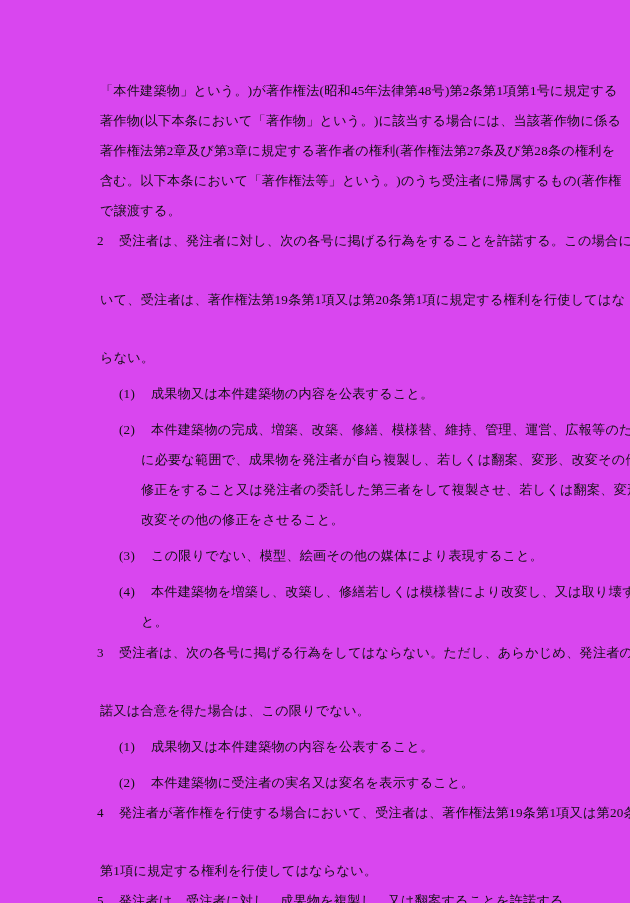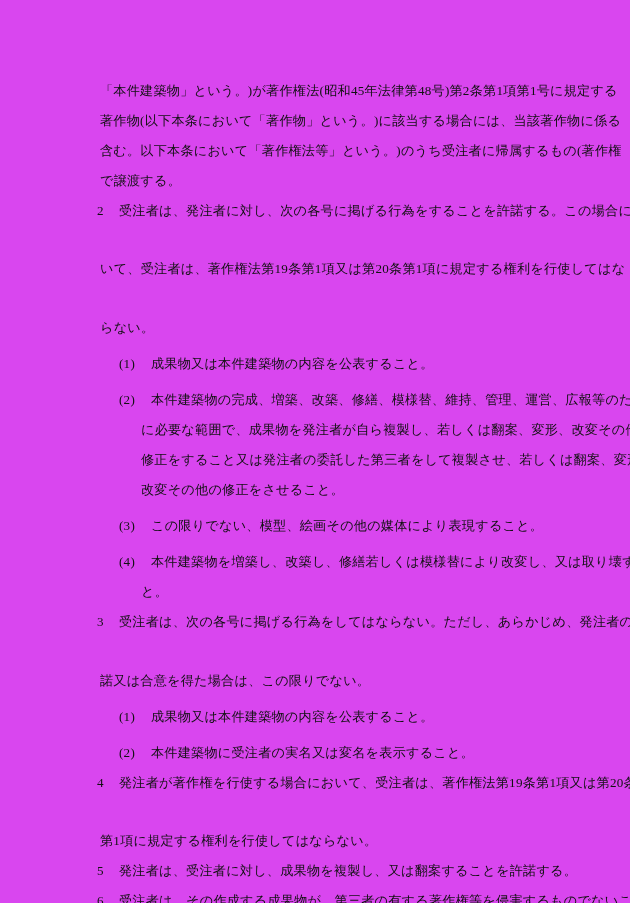--- a/index.html
+++ b/index.html
@@ -52,20 +52,21 @@
   }
   .sub-body      { padding-left: 44px; }
 </style>
 </head>
 <body>
 
 <div class="page">
   <div class="doc-body" id="doc-body">
       <div class="line lv-head"><span>「本件建築物」という。)が著作権法(昭和45年法律第48号)第2条第1項第1号に規定する</span></div>
       <div class="line lv-head"><span>著作物(以下本条において「著作物」という。)に該当する場合には、当該著作物に係る</span></div>
+      <div class="line lv-head"><span>著作権法第2章及び第3章に規定する著作者の権利(著作権法第27条及び第28条の権利を</span></div>
       <div class="line lv-head"><span>含む。以下本条において「著作権法等」という。)のうち受注者に帰属するもの(著作権</span></div>
       <div class="line lv-head"><span>で譲渡する。</span></div>
       <div class="line num-line"><span class="num-marker">2</span><span>受注者は、発注者に対し、次の各号に掲げる行為をすることを許諾する。この場合にお</span></div>
       <div class="line lv-body"><span>いて、受注者は、著作権法第19条第1項又は第20条第1項に規定する権利を行使してはな</span></div>
       <div class="line lv-body"><span>らない。</span></div>
       <div class="line sub-line"><span class="sub-marker">(1)</span><span>成果物又は本件建築物の内容を公表すること。</span></div>
       <div class="line sub-line"><span class="sub-marker">(2)</span><span>本件建築物の完成、増築、改築、修繕、模様替、維持、管理、運営、広報等のため</span></div>
       <div class="line sub-body"><span>に必要な範囲で、成果物を発注者が自ら複製し、若しくは翻案、変形、改変その他の</span></div>
       <div class="line sub-body"><span>修正をすること又は発注者の委託した第三者をして複製させ、若しくは翻案、変形、</span></div>
       <div class="line sub-body"><span>改変その他の修正をさせること。</span></div>

